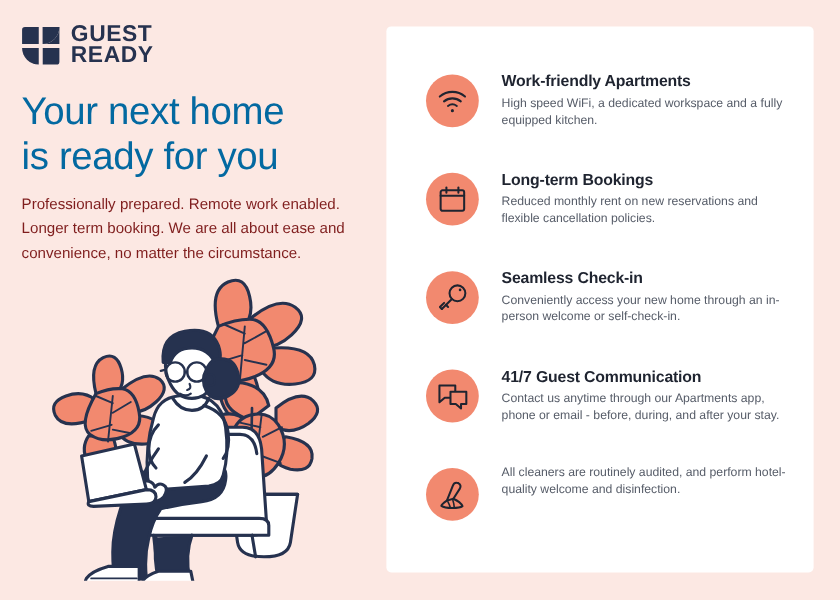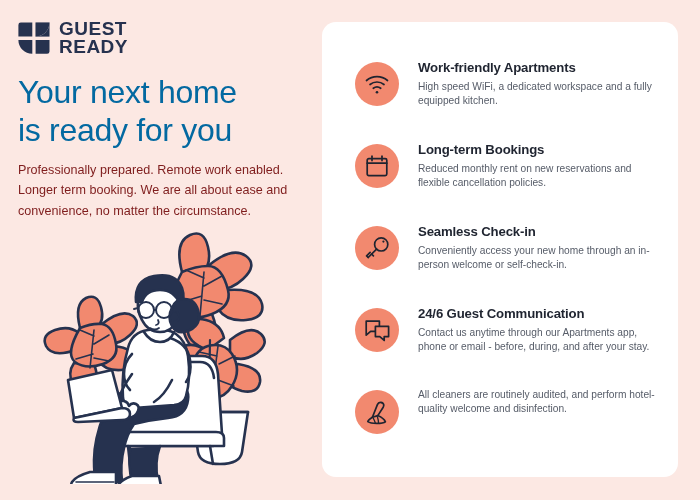--- a/index.html
+++ b/index.html
@@ -34,21 +34,21 @@
     color:#7f1d1d;
   }
 
   #illustration { position:absolute; left:32px; top:228px; width:272px; height:256px; }
   #illustration svg { width:100%; height:100%; display:block; }
 
   
   #card {
     position:absolute; left:322px; top:22px;
     width:356px; height:455px;
-    background:#ffffff; border-radius:14px;
+    background:#ffffff; border-radius:4px;
   }
 
   #features { position:absolute; left:33px; top:38px; right:14px; }
   .feature { position:relative; display:flex; align-items:flex-start; height:82px; }
   .feature-icon {
     flex:0 0 auto; width:44px; height:44px; border-radius:50%;
     background:#f2896f; display:flex; align-items:center; justify-content:center;
     margin-top:2px;
   }
   .feature-icon svg { display:block; }
@@ -226,21 +226,21 @@
       </div>
 
       <div class="feature">
         <div class="feature-icon">
           <svg width="25" height="23" viewBox="0 0 25 23" fill="none" stroke="#1f2430" stroke-width="1.7" stroke-linecap="round" stroke-linejoin="round">
             <path d="M1.2 2.2 H14.4 V12.4 H5.6 L1.2 16.2 Z" fill="#f2896f"></path>
             <path d="M10.4 7.4 H23.6 V17.6 H19.2 L19.2 21.4 L14.8 17.6 H10.4 Z" fill="#f2896f"></path>
           </svg>
         </div>
         <div class="feature-text">
-          <div class="feature-title">24/6 Guest Communication</div>
+          <div class="feature-title">41/7 Guest Communication</div>
           <div class="feature-desc">Contact us anytime through our Apartments app, phone or email - before, during, and after your stay.</div>
         </div>
       </div>
 
       <div class="feature">
         <div class="feature-icon">
           <svg width="25" height="25" viewBox="0 0 25 25" fill="none" stroke="#1f2430" stroke-width="1.7" stroke-linecap="round" stroke-linejoin="round">
             <path d="M16.8 2.6 q3 1.6 1.4 4.6 l-5.4 8.4"></path>
             <path d="M16.8 2.6 q-3.2 -1 -4.4 2 l-5 12.6"></path>
             <path d="M7.4 17.2 q-4.4 3 -4.6 4.4 q2.6 1.8 9 1.8 q6.6 0 8.6 -1.6 q-1.4 -3.4 -7.6 -6.2 z" fill="#f2896f"></path>

